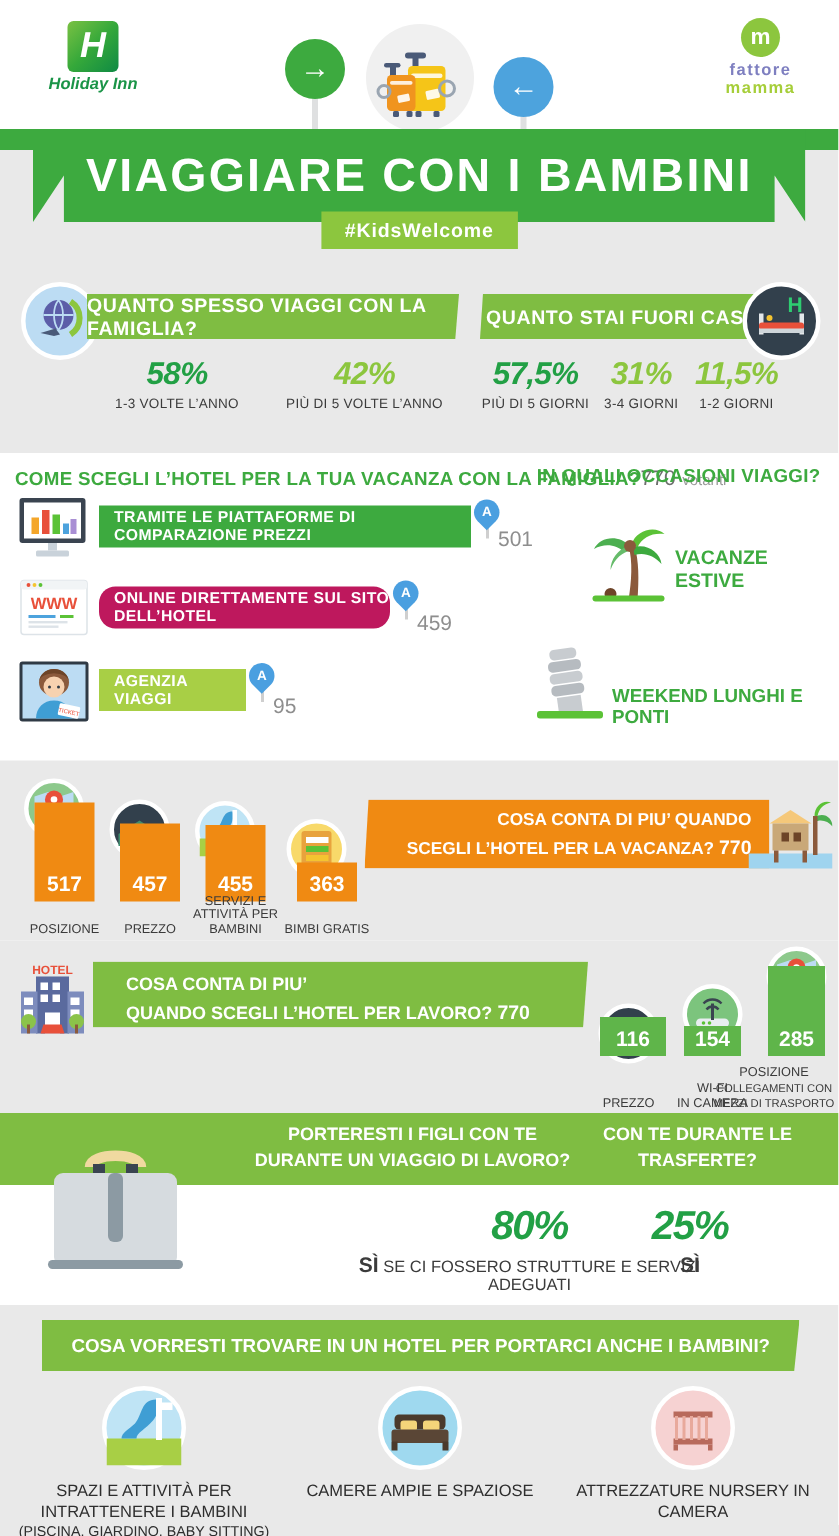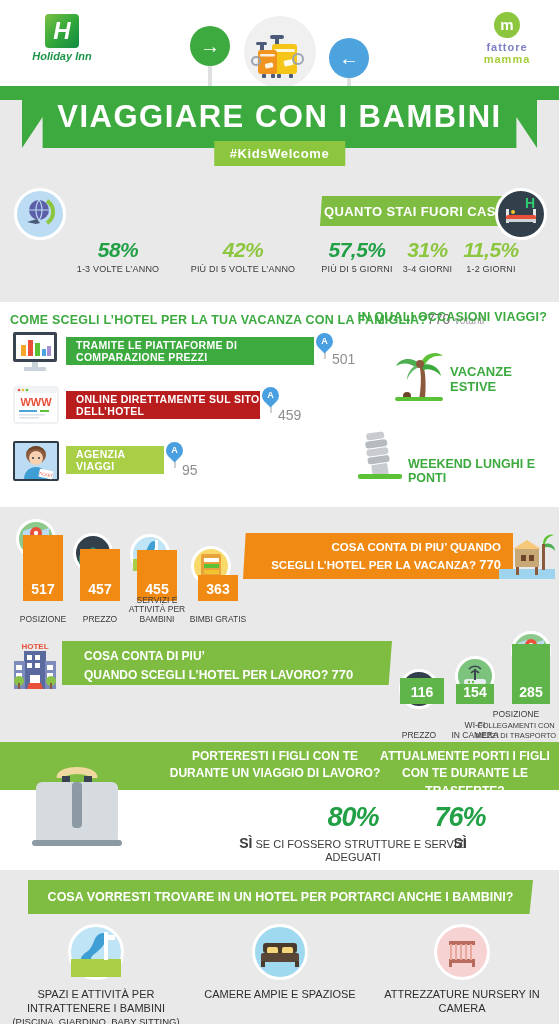--- a/index.html
+++ b/index.html
@@ -229,20 +229,23 @@
 
     <div class="icon-circ ic-globe">
       <svg width="46" height="46" viewBox="0 0 46 46">
         <path d="M30 10 a13 13 0 0 1 0 22" fill="none" stroke="#8cc63e" stroke-width="4"></path>
         <circle cx="22" cy="19" r="10" fill="#5c5ea8"></circle>
         <path d="M12 19h20M22 9c4 5 4 15 0 20M22 9c-4 5-4 15 0 20" stroke="#bcdcf3" stroke-width="1.2" fill="none"></path>
         <path d="M10 31 l10-3 3 4 -4 1 z" fill="#4a5a78"></path>
       </svg>
     </div>
 
+    <div class="qbar q1">
+      <span class="sc">Quanto spesso viaggi con la famiglia?</span>
+    </div>
 
     <div class="statgrp" style="left:58px; width:250px;">
       <div class="stat" style="width:120px;">
         <div class="num g-dark">58%</div>
         <div class="lab">1-3 volte l’anno</div>
       </div>
       <div class="stat" style="width:130px;">
         <div class="num g-light">42%</div>
         <div class="lab">Più di 5 volte l’anno</div>
       </div>
@@ -316,21 +319,21 @@
           <circle cx="9" cy="6" r="1.3" fill="#e8503a"></circle>
             <circle cx="13" cy="6" r="1.3" fill="#f4c430"></circle>
           <circle cx="17" cy="6" r="1.3" fill="#5bc236"></circle>
           <text x="26" y="22" font-size="11" font-weight="bold" fill="#e8503a" text-anchor="middle" font-family="Liberation Sans, sans-serif">WWW</text>
           <rect x="9" y="26" width="18" height="2" fill="#4da3dd"></rect>
           <rect x="30" y="26" width="9" height="2" fill="#5bc236"></rect>
           <rect x="9" y="30" width="26" height="1.6" fill="#dde3e8"></rect>
           <rect x="9" y="33" width="20" height="1.6" fill="#dde3e8"></rect>
         </svg>
       </div>
-      <div class="cb-bar" style="width:194px; background:#b91c1c;">
+      <div class="cb-bar" style="width:194px; background:#be185d;border-radius:11px;">
         <span>Online direttamente sul sito dell’hotel</span>
       </div>
       <div class="pin-stem" style="left:260px; top:16px;"></div>
       <div class="pin" style="left:252px; top:3px;"></div>
       <div class="cb-val" style="left:268px; top:23px;">459</div>
     </div>
 
     <div class="cbar-row" style="left:10px; top:137px; width:230px;">
       <div class="cb-icon">
         <svg width="52" height="44" viewBox="0 0 52 44">
@@ -529,40 +532,39 @@
       <span style="font-size:7.5px">collegamenti con mezzi di trasporto</span>
     </div>
   </div>
 
   <div class="port-band">
     <div class="port-q" style="left:150px; width:250px;">
       <div>Porteresti i figli con te</div>
       <div>durante un viaggio di lavoro?</div>
     </div>
     <div class="port-q" style="left:370px; width:190px;">
-      <div>Attualmente porti i figli</div>
       <div>con te durante le trasferte?</div>
     </div>
   </div>
 
   <div class="port-white">
     <svg style="position:absolute; left:22px; top:-38px;" width="110" height="105" viewBox="0 0 110 105">
       <path d="M38 26c0-10 34-10 34 0" fill="none" stroke="#f0d9a0" stroke-width="7"></path>
       <rect x="40" y="24" width="8" height="8" fill="#3a4450"></rect>
       <rect x="62" y="24" width="8" height="8" fill="#3a4450"></rect>
       <rect x="14" y="30" width="82" height="62" rx="6" fill="#d6dbdf"></rect>
       <rect x="50" y="30" width="10" height="46" rx="4" fill="#8c9aa3"></rect>
       <rect x="10" y="88" width="90" height="6" rx="3" fill="#8c9aa3"></rect>
     </svg>
     <div class="pct" style="left:238px; top:12px; width:230px;">
       <div class="n">80%</div>
       <div class="s"><b>Sì</b><span> se ci fossero strutture e servizi adeguati</span></div>
     </div>
     <div class="pct" style="left:400px; top:12px; width:120px;">
-      <div class="n">76%</div>
+      <div class="n">25%</div>
       <div class="s"><b>sì</b></div>
     </div>
   </div>
 
   <div class="bottom">
     <div class="bbanner">Cosa vorresti trovare  in un hotel per portarci anche i bambini?</div>
 
     <div class="bitem" style="left:6px;">
       <div class="bcirc" style="background:#bfe4f5;">
         <svg width="50" height="50" viewBox="0 0 50 50">

